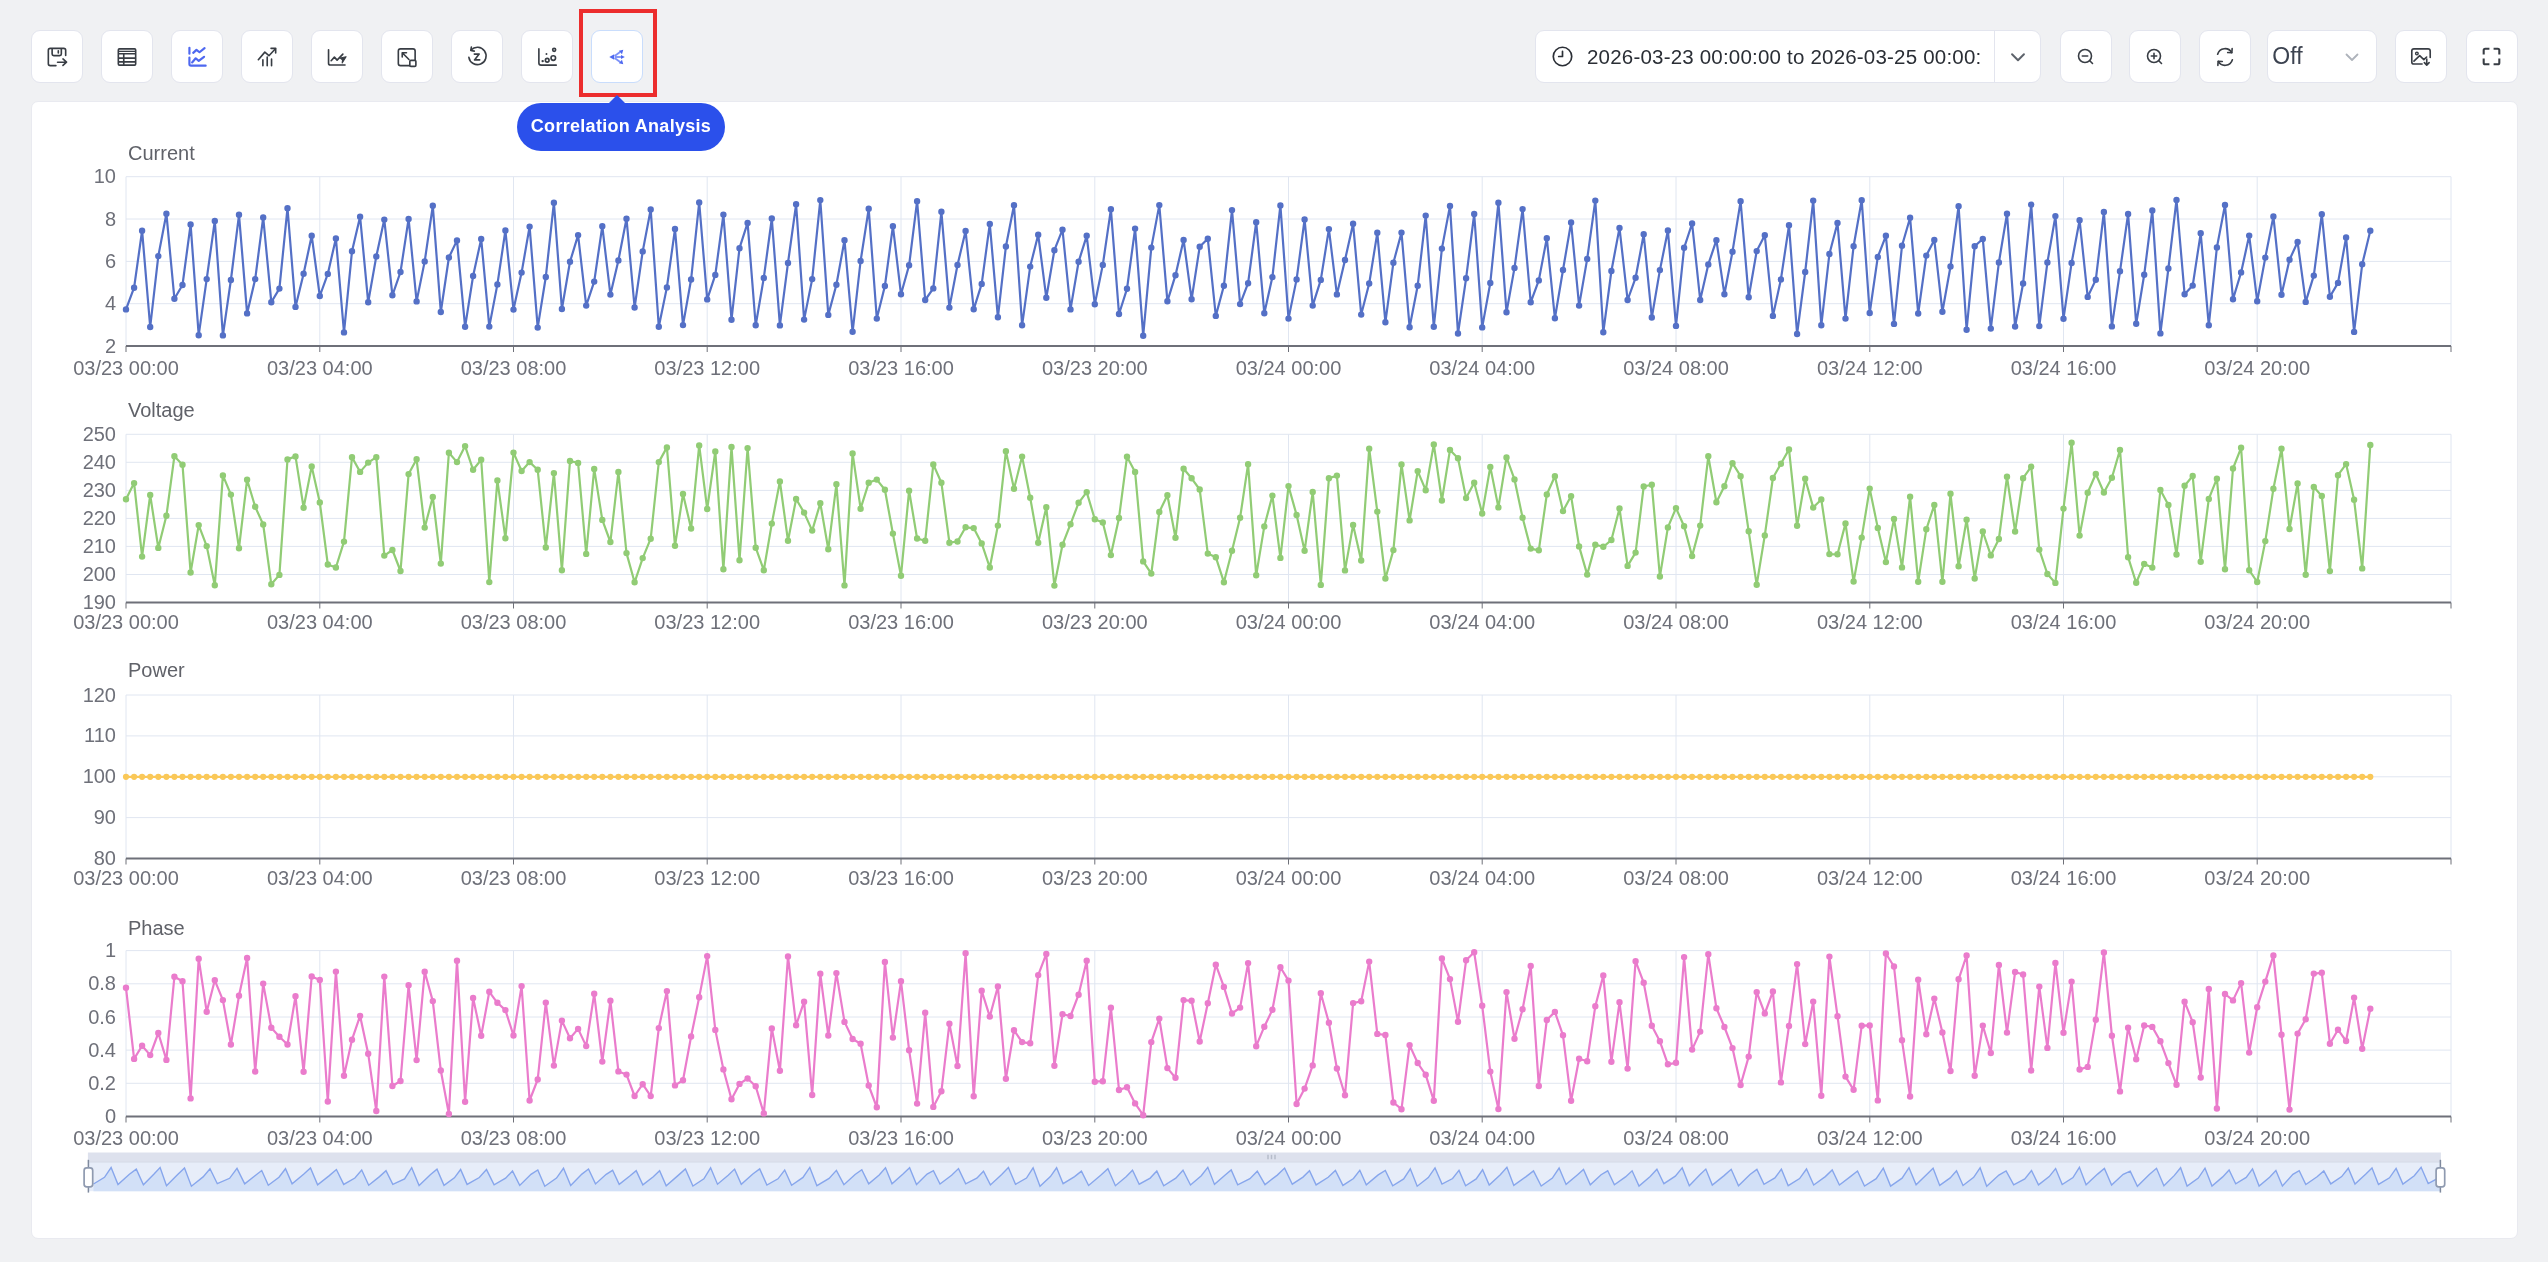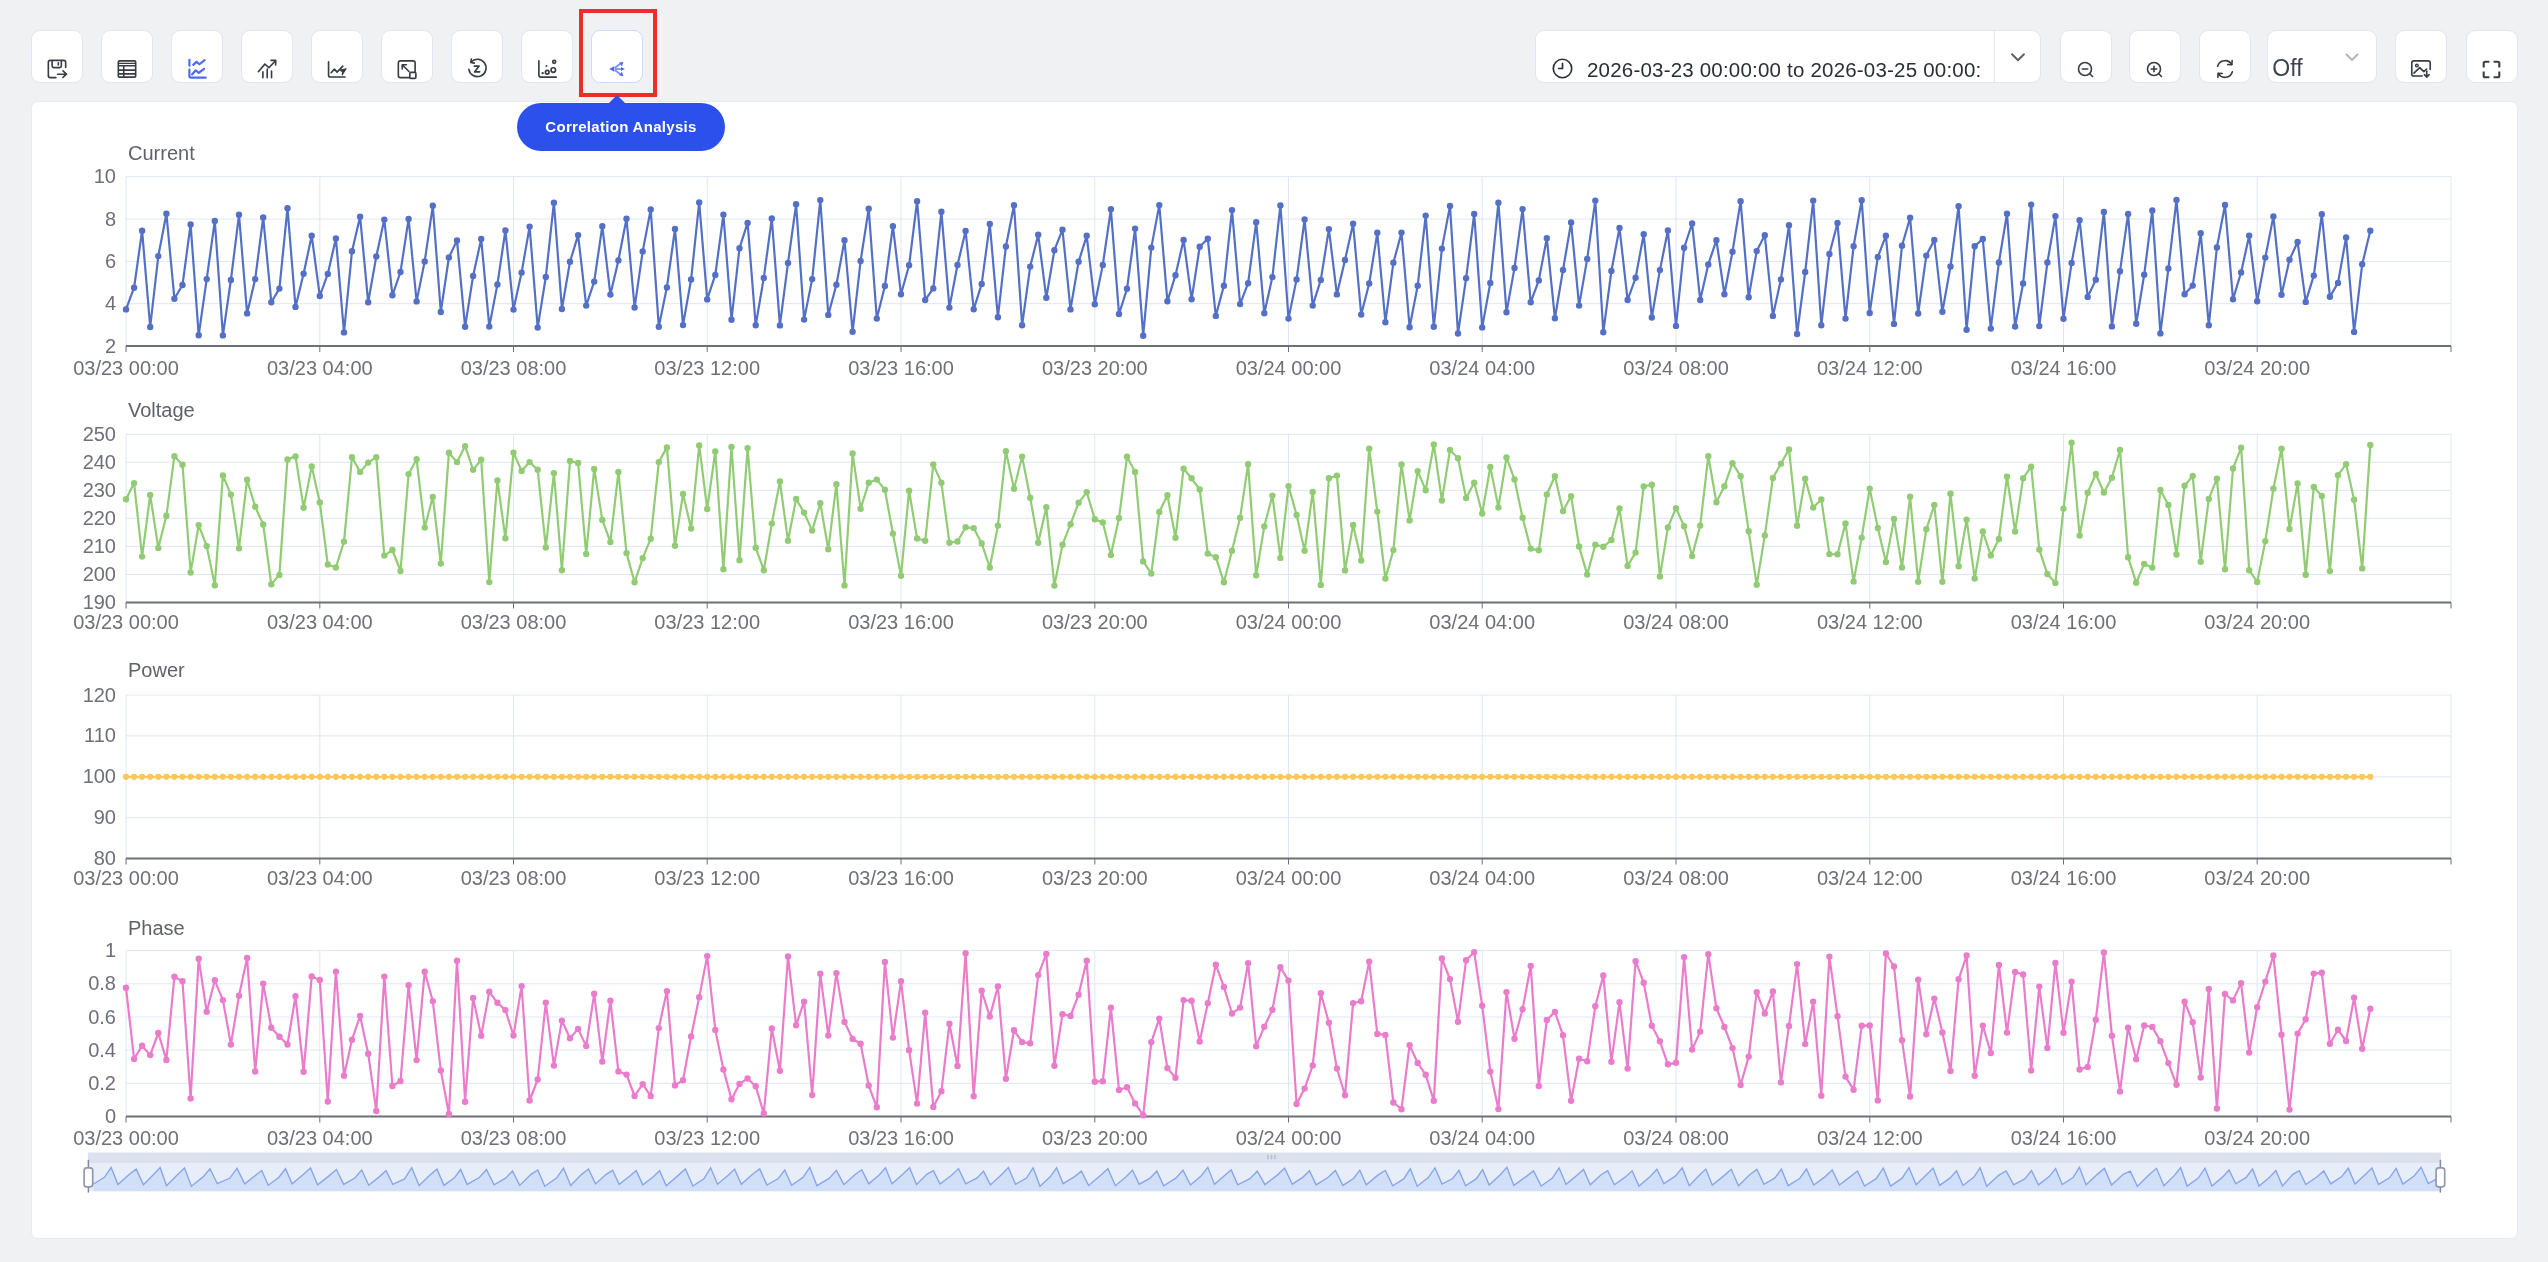--- a/index.html
+++ b/index.html
@@ -1,14 +1,14 @@
 <!DOCTYPE html>
 <html><head><meta charset="utf-8"><style>
 html,body{margin:0;padding:0;width:2548px;height:1262px;background:#f0f1f3;font-family:"Liberation Sans",sans-serif;overflow:hidden}
-.btn{position:absolute;background:#fff;border:1px solid #e3e5ee;border-radius:9px;display:flex;align-items:flex-end;justify-content:center;box-sizing:border-box}
+.btn{position:absolute;background:#fff;border:1px solid #e3e5ee;border-radius:9px;display:flex;align-items:center;justify-content:center;box-sizing:border-box}
 .card{position:absolute;left:31px;top:101px;width:2487px;height:1138px;background:#fff;border:1px solid #e9eaf0;border-radius:7px;box-sizing:border-box}
 </style></head><body>
 <div class="card"></div>
 <div class="btn" style="left:31px;top:30px;width:52px;height:53px;">
     <svg width="26" height="26" viewBox="0 0 24 24" fill="none">
       <path d="M20 10.5V5.8C20 4.8 19.2 4 18.2 4H5.8C4.8 4 4 4.8 4 5.8V18.2C4 19.2 4.8 20 5.8 20H11" stroke="#383d44" stroke-width="1.5" stroke-linecap="round"></path>
 <path d="M7.5 4V9.2C7.5 10 8.2 10.7 9 10.7H14.5C15.3 10.7 16 10 16 9.2V4" stroke="#383d44" stroke-width="1.5"></path>
 <path d="M13.2 6.2V8.2" stroke="#383d44" stroke-width="1.5" stroke-linecap="round"></path>
 <path d="M12.5 16.8H20.5M17.5 13.8L20.8 16.8L17.5 19.8" stroke="#383d44" stroke-width="1.5" stroke-linecap="round" stroke-linejoin="round"></path>
     </svg>
@@ -129,21 +129,21 @@
   </div>
 <div class="btn" style="left:2465.5px;top:30px;width:52px;height:53px">
     <svg width="25" height="25" viewBox="0 0 24 24" fill="none">
       <path d="M4.5 9V6C4.5 5.2 5.2 4.5 6 4.5H9M15 4.5H18C18.8 4.5 19.5 5.2 19.5 6V9M19.5 15V18C19.5 18.8 18.8 19.5 18 19.5H15M9 19.5H6C5.2 19.5 4.5 18.8 4.5 18V15" stroke="#383d44" stroke-width="2" stroke-linecap="square"></path>
     </svg>
   </div>
 
 <div style="position:absolute;left:579px;top:9px;width:78px;height:88px;border:4px solid #ec2d2d;box-sizing:border-box"></div>
 
 <div style="position:absolute;left:517px;top:102.5px;width:208px;height:48px;background:#2b50eb;border-radius:24px;display:flex;align-items:center;justify-content:center">
-  <span style="color:#fff;font-size:15px;font-weight:bold;letter-spacing:0.3px">Correlation Analysis</span>
+  <span style="color:#fff;font-size:18px;font-weight:bold;letter-spacing:0.3px">Correlation Analysis</span>
 </div>
 <div style="position:absolute;left:607px;top:95px;width:0;height:0;border-left:10px solid transparent;border-right:10px solid transparent;border-bottom:10px solid #2b50eb"></div>
 
 <svg width="2548" height="1262" viewBox="0 0 2548 1262" font-family="Liberation Sans, sans-serif" style="position:absolute;left:0;top:0">
 <line x1="126.0" y1="176.7" x2="126.0" y2="346.0" stroke="#E0E6F1" stroke-width="1"></line>
 <line x1="319.8" y1="176.7" x2="319.8" y2="346.0" stroke="#E0E6F1" stroke-width="1"></line>
 <line x1="513.5" y1="176.7" x2="513.5" y2="346.0" stroke="#E0E6F1" stroke-width="1"></line>
 <line x1="707.2" y1="176.7" x2="707.2" y2="346.0" stroke="#E0E6F1" stroke-width="1"></line>
 <line x1="901.0" y1="176.7" x2="901.0" y2="346.0" stroke="#E0E6F1" stroke-width="1"></line>
 <line x1="1094.8" y1="176.7" x2="1094.8" y2="346.0" stroke="#E0E6F1" stroke-width="1"></line>

